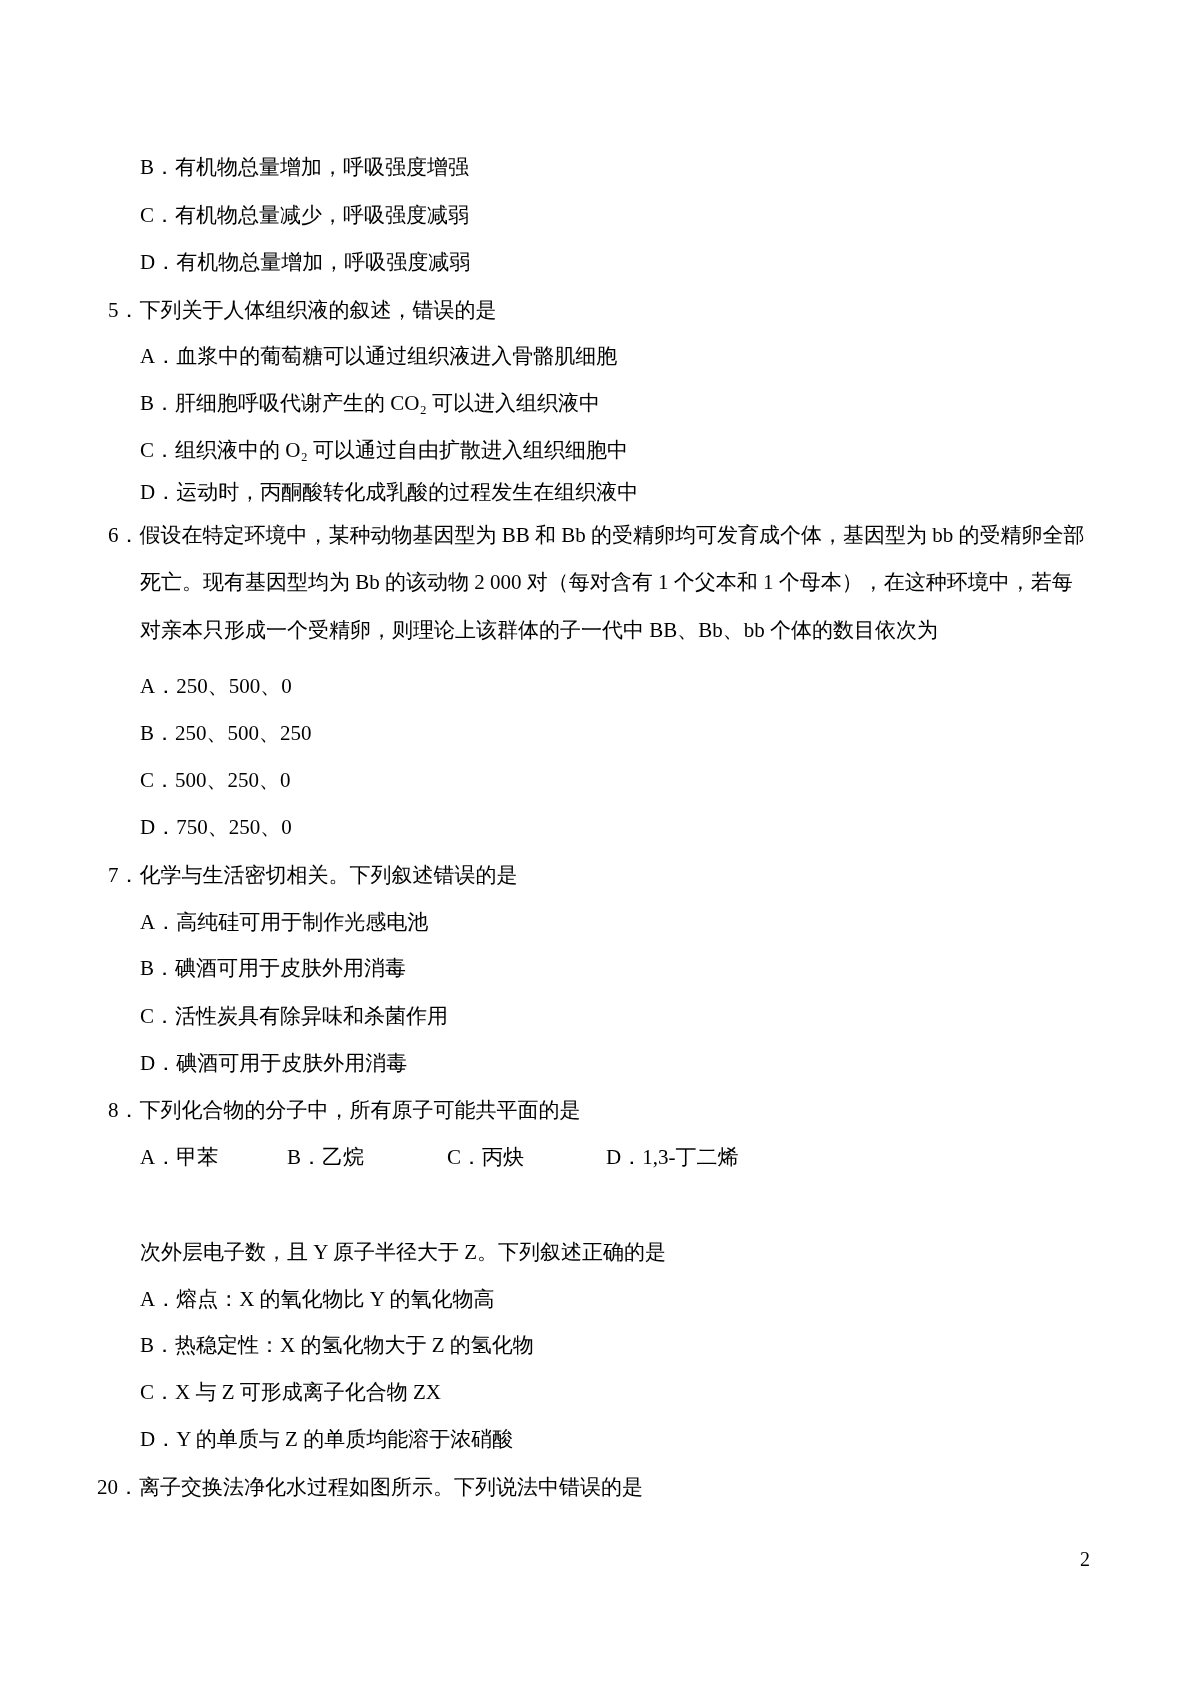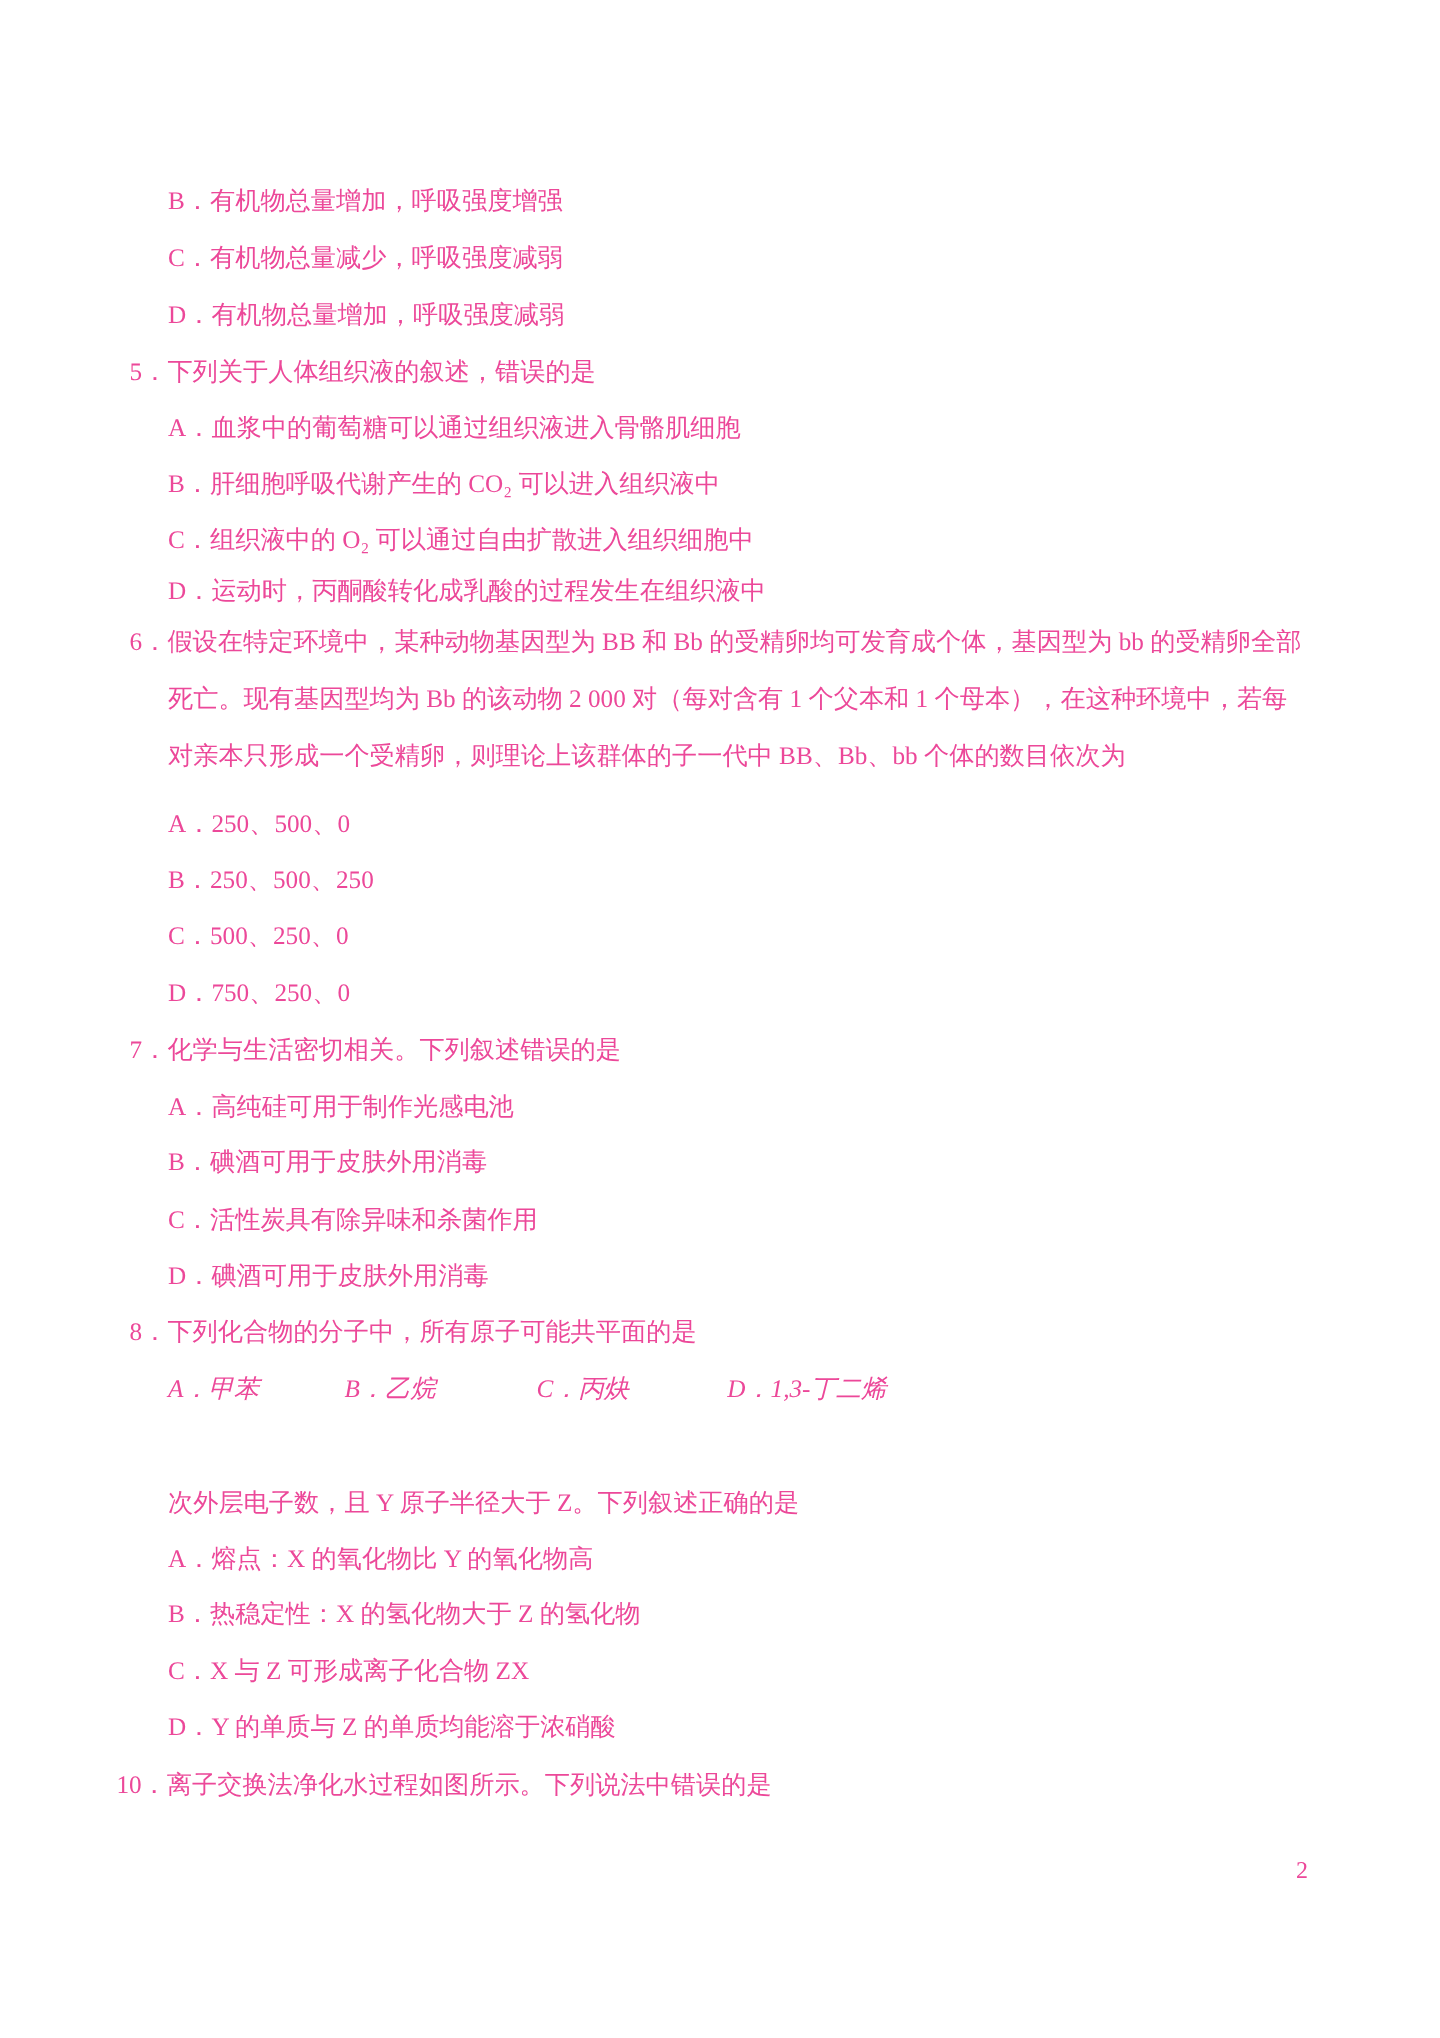--- a/index.html
+++ b/index.html
@@ -6,35 +6,35 @@
     margin: 0;
     padding: 0;
     background: #ffffff;
   }
   .page {
     position: relative;
     width: 1200px;
     height: 1698px;
     background: #ffffff;
     font-family: "Liberation Serif", "DejaVu Serif", serif;
-    color: #ec4899;
+    color: #000000;
     overflow: hidden;
   }
   .line {
     position: absolute;
     white-space: nowrap;
     font-size: 21px;
     line-height: 30px;
     height: 30px;
   }
   .qnum-line  { left: 108px; text-align: center; }   
   .q10-line   { left: 97px; }    
   .opt-line   { left: 140px; }   
   .inline-opts { left: 0; width: 1200px; }
-  .inline-opts span { position: absolute; white-space: nowrap; font-style: italic; }
+  .inline-opts span { position: absolute; white-space: nowrap; }
   .pos-a { left: 140px; }
   .pos-b { left: 287px; }
   .pos-c { left: 447px; }
   .pos-d { left: 606px; }
   .page-number {
     position: absolute;
     top: 1546px;
     left: 1080px;
     font-size: 20px;
     line-height: 26px;
@@ -76,17 +76,17 @@
     <span class="pos-c">C．丙炔</span>
     <span class="pos-d">D．1,3-丁二烯</span>
   </div>
 
   <div class="line opt-line" style="top:1237px">次外层电子数，且 Y 原子半径大于 Z。下列叙述正确的是</div>
   <div class="line opt-line" style="top:1284px">A．熔点：X 的氧化物比 Y 的氧化物高</div>
   <div class="line opt-line" style="top:1330px">B．热稳定性：X 的氢化物大于 Z 的氢化物</div>
   <div class="line opt-line" style="top:1377px">C．X 与 Z 可形成离子化合物 ZX</div>
   <div class="line opt-line" style="top:1424px">D．Y 的单质与 Z 的单质均能溶于浓硝酸</div>
 
-  <div class="line q10-line" style="top:1472px"><span>10．</span><span>离子交换法净化水过程如图所示。下列说法中错误的是</span></div>
+  <div class="line q10-line" style="top:1472px"><span>20．</span><span>离子交换法净化水过程如图所示。下列说法中错误的是</span></div>
 
   <div class="page-number">2</div>
 
 </div>
 
 </body></html>

